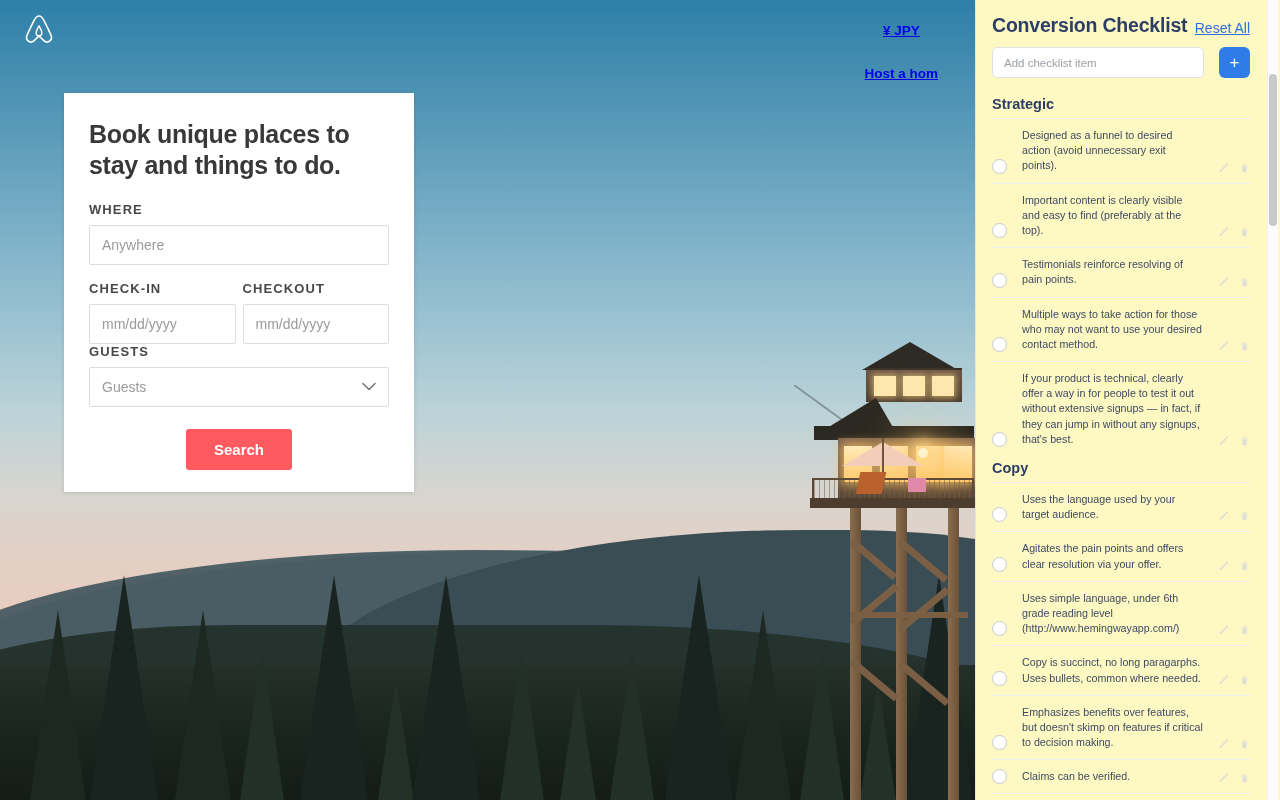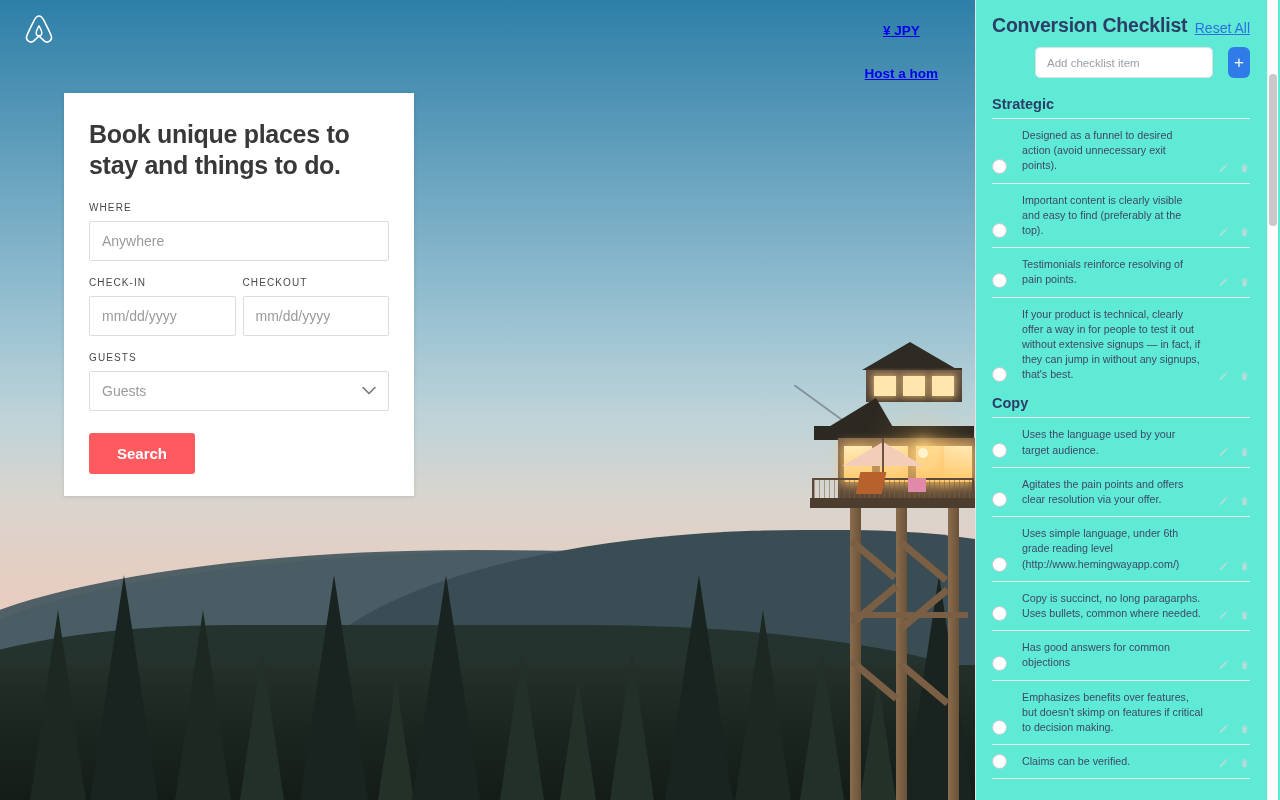--- a/index.html
+++ b/index.html
@@ -283,71 +283,71 @@
   }
   .card-title {
     font-size: 25px;
     line-height: 1.22;
     font-weight: 700;
     color: #383838;
     letter-spacing: -.3px;
     margin-bottom: 22px;
   }
   .field-label {
-    font-size: 10px;
-    font-weight: 400;
+    font-size: 13px;
+    font-weight: 700;
     letter-spacing: 1.1px;
     color: #484848;
     margin-bottom: 8px;
     display: block;
   }
   .field-input {
     width: 100%;
     height: 40px;
     border: 1px solid #dcdcdc;
     border-radius: 2px;
     padding: 0 12px;
     font-size: 14px;
     color: #484848;
     font-family: "Liberation Sans", sans-serif;
     background: #fff;
     outline: none;
   }
   .field-input::placeholder { color: #9b9b9b; }
   .field-block { margin-bottom: 16px; }
-  .date-row { display: flex; gap: 8px; margin-bottom: 16px; }
+  .date-row { display: flex; gap: 8px; }
   .date-col { flex: 1; }
   .date-col + .date-col { margin-left: -1px; }
   .select-wrap { position: relative; }
   .select-wrap .chev {
     position: absolute;
     right: 13px; top: 50%;
     transform: translateY(-50%);
     pointer-events: none;
   }
-  .search-btn-row { display: flex; justify-content: flex-start; margin-top: 22px; }
+  .search-btn-row { display: flex; justify-content: center; margin-top: 22px; }
   .search-btn {
     background: #ff5a5f;
     color: #fff;
     border: none;
     border-radius: 3px;
     font-size: 15px;
     font-weight: 700;
     padding: 12px 28px;
     cursor: pointer;
     font-family: "Liberation Sans", sans-serif;
   }
 
   
   .panel {
     position: absolute;
     right: 0; top: 0;
     width: 305px;
     height: 800px;
-    background: #5eead4;
+    background: #fef9c3;
     border-left: 1px solid #e4e4e4;
     overflow: hidden;
     z-index: 20;
   }
   .panel-inner {
     position: absolute;
     left: 0; top: 0;
     width: 290px;
     height: 800px;
     padding: 14px 16px 0 16px;
@@ -366,21 +366,21 @@
     letter-spacing: -.2px;
   }
   .reset-link {
     font-size: 14px;
     color: #2f6fe0;
     text-decoration: underline;
     cursor: pointer;
     margin-top: 6px;
     white-space: nowrap;
   }
-  .add-row { display: flex; gap: 15px; margin-bottom: 18px; margin-left: 43px; }
+  .add-row { display: flex; gap: 15px; margin-bottom: 18px; }
   .add-input {
     flex: 1;
     height: 31px;
     border: 1px solid #dfe1e5;
     border-radius: 5px;
     padding: 0 11px;
     font-size: 11.5px;
     color: #3c3c3c;
     font-family: "Liberation Sans", sans-serif;
     outline: none;
@@ -642,20 +642,35 @@
                 </svg>
                 <svg class="act-icon" viewBox="0 0 16 16">
                   <rect x="3.6" y="4.4" width="8.8" height="1.5" rx=".4" fill="#d5d7dd"></rect>
                   <rect x="6" y="2.4" width="4" height="1.6" rx=".5" fill="#d5d7dd"></rect>
                   <path d="M4.5 6.2h7l-.6 7.2a.9.9 0 0 1-.9.8H6a.9.9 0 0 1-.9-.8l-.6-7.2z" fill="#d5d7dd"></path>
                 </svg>
               </span>
             </li>
             <li class="check-item">
               <span class="circle"></span>
+              <span class="item-text">Multiple ways to take action for those who may not want to use your desired contact method.</span>
+              <span class="item-actions">
+                <svg class="act-icon" viewBox="0 0 16 16">
+                  <path d="M2.2 13.8l.7-2.6L10.6 3.5l1.9 1.9-7.7 7.7-2.6.7z" fill="#d5d7dd"></path>
+                  <path d="M11.3 2.8l1.9 1.9.9-.9a1.35 1.35 0 0 0-1.9-1.9l-.9.9z" fill="#c9cbd3"></path>
+                </svg>
+                <svg class="act-icon" viewBox="0 0 16 16">
+                  <rect x="3.6" y="4.4" width="8.8" height="1.5" rx=".4" fill="#d5d7dd"></rect>
+                  <rect x="6" y="2.4" width="4" height="1.6" rx=".5" fill="#d5d7dd"></rect>
+                  <path d="M4.5 6.2h7l-.6 7.2a.9.9 0 0 1-.9.8H6a.9.9 0 0 1-.9-.8l-.6-7.2z" fill="#d5d7dd"></path>
+                </svg>
+              </span>
+            </li>
+            <li class="check-item">
+              <span class="circle"></span>
               <span class="item-text">If your product is technical, clearly offer a way in for people to test it out without extensive signups — in fact, if they can jump in without any signups, that's best.</span>
               <span class="item-actions">
                 <svg class="act-icon" viewBox="0 0 16 16">
                   <path d="M2.2 13.8l.7-2.6L10.6 3.5l1.9 1.9-7.7 7.7-2.6.7z" fill="#d5d7dd"></path>
                   <path d="M11.3 2.8l1.9 1.9.9-.9a1.35 1.35 0 0 0-1.9-1.9l-.9.9z" fill="#c9cbd3"></path>
                 </svg>
                 <svg class="act-icon" viewBox="0 0 16 16">
                   <rect x="3.6" y="4.4" width="8.8" height="1.5" rx=".4" fill="#d5d7dd"></rect>
                   <rect x="6" y="2.4" width="4" height="1.6" rx=".5" fill="#d5d7dd"></rect>
                   <path d="M4.5 6.2h7l-.6 7.2a.9.9 0 0 1-.9.8H6a.9.9 0 0 1-.9-.8l-.6-7.2z" fill="#d5d7dd"></path>
@@ -706,35 +721,20 @@
                 <svg class="act-icon" viewBox="0 0 16 16">
                   <rect x="3.6" y="4.4" width="8.8" height="1.5" rx=".4" fill="#d5d7dd"></rect>
                   <rect x="6" y="2.4" width="4" height="1.6" rx=".5" fill="#d5d7dd"></rect>
                   <path d="M4.5 6.2h7l-.6 7.2a.9.9 0 0 1-.9.8H6a.9.9 0 0 1-.9-.8l-.6-7.2z" fill="#d5d7dd"></path>
                 </svg>
               </span>
             </li>
             <li class="check-item">
               <span class="circle"></span>
               <span class="item-text">Copy is succinct, no long paragarphs. Uses bullets, common where needed.</span>
-              <span class="item-actions">
-                <svg class="act-icon" viewBox="0 0 16 16">
-                  <path d="M2.2 13.8l.7-2.6L10.6 3.5l1.9 1.9-7.7 7.7-2.6.7z" fill="#d5d7dd"></path>
-                  <path d="M11.3 2.8l1.9 1.9.9-.9a1.35 1.35 0 0 0-1.9-1.9l-.9.9z" fill="#c9cbd3"></path>
-                </svg>
-                <svg class="act-icon" viewBox="0 0 16 16">
-                  <rect x="3.6" y="4.4" width="8.8" height="1.5" rx=".4" fill="#d5d7dd"></rect>
-                  <rect x="6" y="2.4" width="4" height="1.6" rx=".5" fill="#d5d7dd"></rect>
-                  <path d="M4.5 6.2h7l-.6 7.2a.9.9 0 0 1-.9.8H6a.9.9 0 0 1-.9-.8l-.6-7.2z" fill="#d5d7dd"></path>
-                </svg>
-              </span>
-            </li>
-            <li class="check-item">
-              <span class="circle"></span>
-              <span class="item-text">Has good answers for common objections</span>
               <span class="item-actions">
                 <svg class="act-icon" viewBox="0 0 16 16">
                   <path d="M2.2 13.8l.7-2.6L10.6 3.5l1.9 1.9-7.7 7.7-2.6.7z" fill="#d5d7dd"></path>
                   <path d="M11.3 2.8l1.9 1.9.9-.9a1.35 1.35 0 0 0-1.9-1.9l-.9.9z" fill="#c9cbd3"></path>
                 </svg>
                 <svg class="act-icon" viewBox="0 0 16 16">
                   <rect x="3.6" y="4.4" width="8.8" height="1.5" rx=".4" fill="#d5d7dd"></rect>
                   <rect x="6" y="2.4" width="4" height="1.6" rx=".5" fill="#d5d7dd"></rect>
                   <path d="M4.5 6.2h7l-.6 7.2a.9.9 0 0 1-.9.8H6a.9.9 0 0 1-.9-.8l-.6-7.2z" fill="#d5d7dd"></path>
                 </svg>

